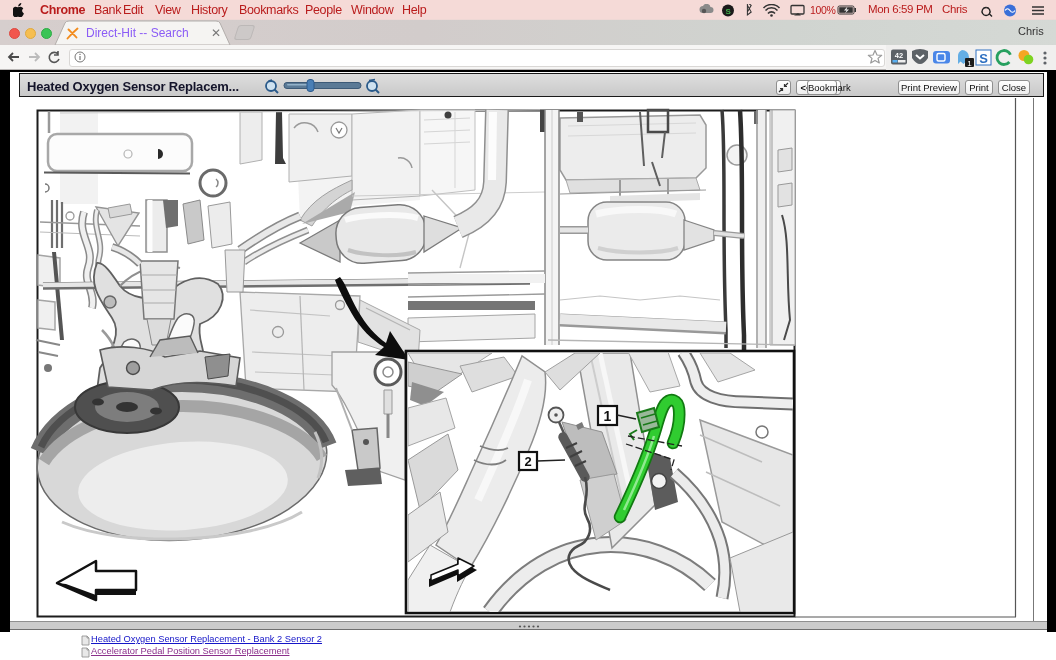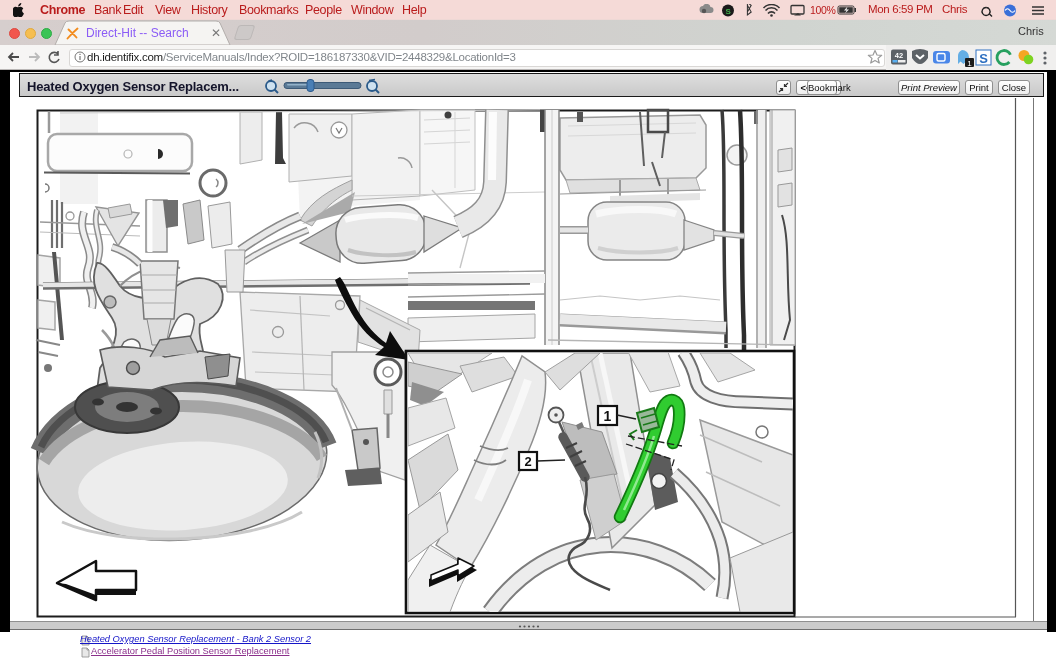--- a/index.html
+++ b/index.html
@@ -94,21 +94,20 @@
     <path d="M12 7 L2 7 M6 3 L2 7 L6 11" stroke="#4a4a4a" stroke-width="1.8" fill="none"></path>
     <path d="M22 7 L32 7 M28 3 L32 7 L28 11" stroke="#bbb" stroke-width="1.8" fill="none"></path>
     <path d="M51 4 A5 5 0 1 0 52 9 M51 1 L51 5 L47 5" stroke="#555" stroke-width="1.6" fill="none"></path>
   </svg>
   <div id="omni"></div>
   <svg class="abs" style="left:74px; top:6px;" width="12" height="12" viewBox="0 0 12 12">
       <circle cx="6" cy="6" r="5" stroke="#777" fill="none"></circle>
       <rect x="5.4" y="5" width="1.2" height="4" fill="#777"></rect>
       <rect x="5.4" y="2.8" width="1.2" height="1.2" fill="#777"></rect>
     </svg>
-  <div id="url"><span>dh.identifix.com</span><span class="gray">/ServiceManuals/Index?ROID=186187330&amp;VID=2448329&amp;LocationId=3</span></div>
   <svg class="abs" style="left:867px; top:4px;" width="16" height="16" viewBox="0 0 16 16">
       <path d="M8 1.5 L10 6 L14.7 6.3 L11 9.4 L12.3 14 L8 11.4 L3.7 14 L5 9.4 L1.3 6.3 L6 6 Z" fill="none" stroke="#9a9a9a" stroke-width="1.2" stroke-linejoin="round"></path>
     </svg>
 </div>
 <div class="abs" style="left:886px; top:45px; width:170px; height:25px; background:#f0efee;"></div>
 
 <svg class="abs" style="left:885px; top:45px;" width="171" height="25" viewBox="0 0 171 25">
   <rect x="6" y="4.5" width="16" height="15" rx="2" fill="#5c6166"></rect>
   <text x="14" y="13" font-size="7.5" font-weight="bold" fill="#fff" text-anchor="middle">42</text>
   <rect x="7.5" y="15" width="5" height="2.5" fill="#58aef0"></rect>
@@ -147,42 +146,42 @@
       <circle cx="110" cy="9" r="5" fill="#cfe2f0" stroke="#2a5a8a" stroke-width="1.8"></circle>
       <line x1="113.5" y1="12.5" x2="117" y2="16" stroke="#2a5a8a" stroke-width="2"></line>
       <line x1="107" y1="3.5" x2="113" y2="2.5" stroke="#2a5a8a" stroke-width="1.5"></line>
     </svg>
     <div class="ibtn" style="left:756px; width:15px;"><svg width="11" height="11" viewBox="0 0 11 11" style="margin-top:1px;">
           <path d="M1 10 L4.5 6.5 M4.5 9 L4.5 6.5 L2 6.5 M10 1 L6.5 4.5 M6.5 2 L6.5 4.5 L9 4.5" stroke="#333" stroke-width="1.2" fill="none"></path>
         </svg></div>
     <div class="ibtn" style="left:776px; width:20px; font-weight:bold;">&lt;&lt;</div>
     <div class="ibtn" style="left:801px; width:20px; color:#aaa; font-weight:bold;">&gt;&gt;</div>
     <div class="ibtn" style="left:787px; width:30px;">Bookmark</div>
-    <div class="ibtn" style="left:878px; width:62px;font-style:italic;">Print Preview</div>
+    <div class="ibtn" style="left:878px; width:62px;">Print Preview</div>
     <div class="ibtn" style="left:945px; width:28px;">Print</div>
     <div class="ibtn" style="left:978px; width:32px;">Close</div>
   </div>
 
   <div class="abs" style="left:1033px; top:28px; width:1px; height:523px; background:#777;"></div>
   <div id="splitter" class="abs">
     <svg id="dots" width="22" height="3">
         <circle cx="2" cy="1.5" r="1.1" fill="#555"></circle>
         <circle cx="6.5" cy="1.5" r="1.1" fill="#555"></circle>
         <circle cx="11" cy="1.5" r="1.1" fill="#555"></circle>
         <circle cx="15.5" cy="1.5" r="1.1" fill="#555"></circle>
         <circle cx="20" cy="1.5" r="1.1" fill="#555"></circle>
       </svg>
   </div>
 
   <div id="links" class="abs">
     <svg class="abs" style="left:81px; top:3px;" width="9" height="11" viewBox="0 0 9 11">
         <path d="M1 1 L6 1 L8 3 L8 10 L1 10 Z" fill="#e8e8e8" stroke="#8a8a8a" stroke-width="0.8"></path>
         <path d="M6 1 L6 3 L8 3" fill="none" stroke="#8a8a8a" stroke-width="0.8"></path>
       </svg>
-    <a class="l1 abs" style="left:80px; top:2px;font-style:italic;">Heated Oxygen Sensor Replacement - Bank 2 Sensor 2</a>
+    <a class="l1 abs" style="left:91px; top:2px;">Heated Oxygen Sensor Replacement - Bank 2 Sensor 2</a>
     <svg class="abs" style="left:81px; top:14.5px;" width="9" height="11" viewBox="0 0 9 11">
         <path d="M1 1 L6 1 L8 3 L8 10 L1 10 Z" fill="#e8e8e8" stroke="#8a8a8a" stroke-width="0.8"></path>
         <path d="M6 1 L6 3 L8 3" fill="none" stroke="#8a8a8a" stroke-width="0.8"></path>
       </svg>
     <a class="l2 abs" style="left:91px; top:13.5px;">Accelerator Pedal Position Sensor Replacement</a>
   </div>
 </div>
 
 <svg id="art" class="abs" style="left:0px; top:0px;" width="1056" height="660" viewBox="0 0 1056 660">
   <rect x="37.5" y="110.5" width="757" height="506" fill="#ffffff" stroke="#1c1c1c" stroke-width="2"></rect>

